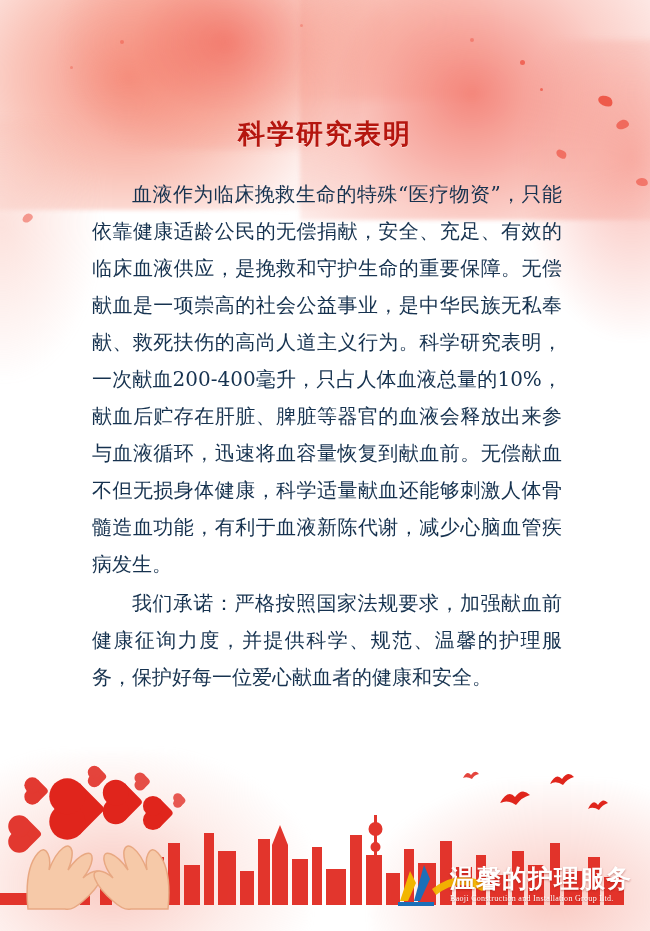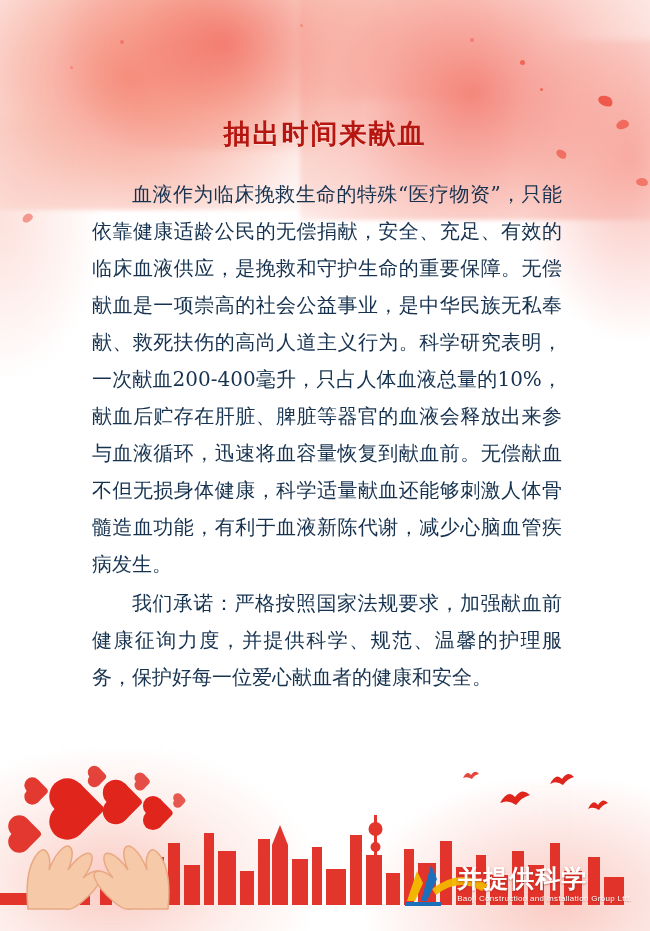--- a/index.html
+++ b/index.html
@@ -182,21 +182,21 @@
   }
   .logo-cn {
     font-family: "DejaVu Serif", serif;
     font-weight: bold;
     font-size: 25px;
     color: #ffffff;
     letter-spacing: 1px;
     text-shadow: 0 1px 2px rgba(140,20,10,0.45);
   }
   .logo-en {
-    font-family: Liberation Sans, sans-serif;
+    font-family: Liberation Serif, serif;
     font-size: 8px;
     color: #ffffff;
     letter-spacing: 0.3px;
     margin-top: 3px;
     text-shadow: 0 1px 1px rgba(140,20,10,0.45);
   }
 </style>
 </head>
 <body>
 
@@ -214,21 +214,21 @@
   <div class="petal" style="left:556px;top:150px;width:11px;height:8px;transform:rotate(40deg);opacity:.75;"></div>
   <div class="petal" style="left:636px;top:178px;width:12px;height:8px;transform:rotate(10deg);opacity:.7;"></div>
   <div class="petal" style="left:22px;top:214px;width:11px;height:8px;transform:rotate(-30deg);opacity:.6;"></div>
   <div class="speck" style="left:520px;top:60px;width:5px;height:5px;"></div>
   <div class="speck" style="left:540px;top:88px;width:3px;height:3px;"></div>
   <div class="speck" style="left:470px;top:38px;width:4px;height:4px;opacity:.6;"></div>
   <div class="speck" style="left:120px;top:40px;width:4px;height:4px;opacity:.6;"></div>
   <div class="speck" style="left:70px;top:66px;width:3px;height:3px;opacity:.5;"></div>
   <div class="speck" style="left:300px;top:24px;width:3px;height:3px;opacity:.45;"></div>
 
-  <div class="doc-title">抽出时间来献血</div>
+  <div class="doc-title">科学研究表明</div>
 
   <div class="body-text">
     <p class="para">血液作为临床挽救生命的特殊“医疗物资”，只能依靠健康适龄公民的无偿捐献，安全、充足、有效的临床血液供应，是挽救和守护生命的重要保障。无偿献血是一项崇高的社会公益事业，是中华民族无私奉献、救死扶伤的高尚人道主义行为。科学研究表明，一次献血200-400毫升，只占人体血液总量的10%，献血后贮存在肝脏、脾脏等器官的血液会释放出来参与血液循环，迅速将血容量恢复到献血前。无偿献血不但无损身体健康，科学适量献血还能够刺激人体骨髓造血功能，有利于血液新陈代谢，减少心脑血管疾病发生。</p>
     <p class="para">我们承诺：严格按照国家法规要求，加强献血前健康征询力度，并提供科学、规范、温馨的护理服务，保护好每一位爱心献血者的健康和安全。</p>
   </div>
 
   <div class="bottom-band">
     <div class="wash-bottom-left"></div>
     <div class="wash-bottom-right"></div>
 
@@ -330,18 +330,18 @@
     </svg>
   </div>
 
   <div class="logo">
     <svg class="logo-mark" viewBox="0 0 46 48">
       <polygon points="6,40 16,10 22,22 14,40" fill="#f2b600"></polygon>
       <polygon points="20,40 30,4 36,18 26,40" fill="#1c6fb8"></polygon>
       <rect x="4" y="41" width="36" height="4" fill="#1c6fb8"></rect>
     </svg>
     <div class="logo-text">
-      <span class="logo-cn">并提供科学</span>
+      <span class="logo-cn">温馨的护理服务</span>
       <span class="logo-en">Baoji Construction and Installation Group Ltd.</span>
     </div>
   </div>
 
 </div>
 
 </body></html>

